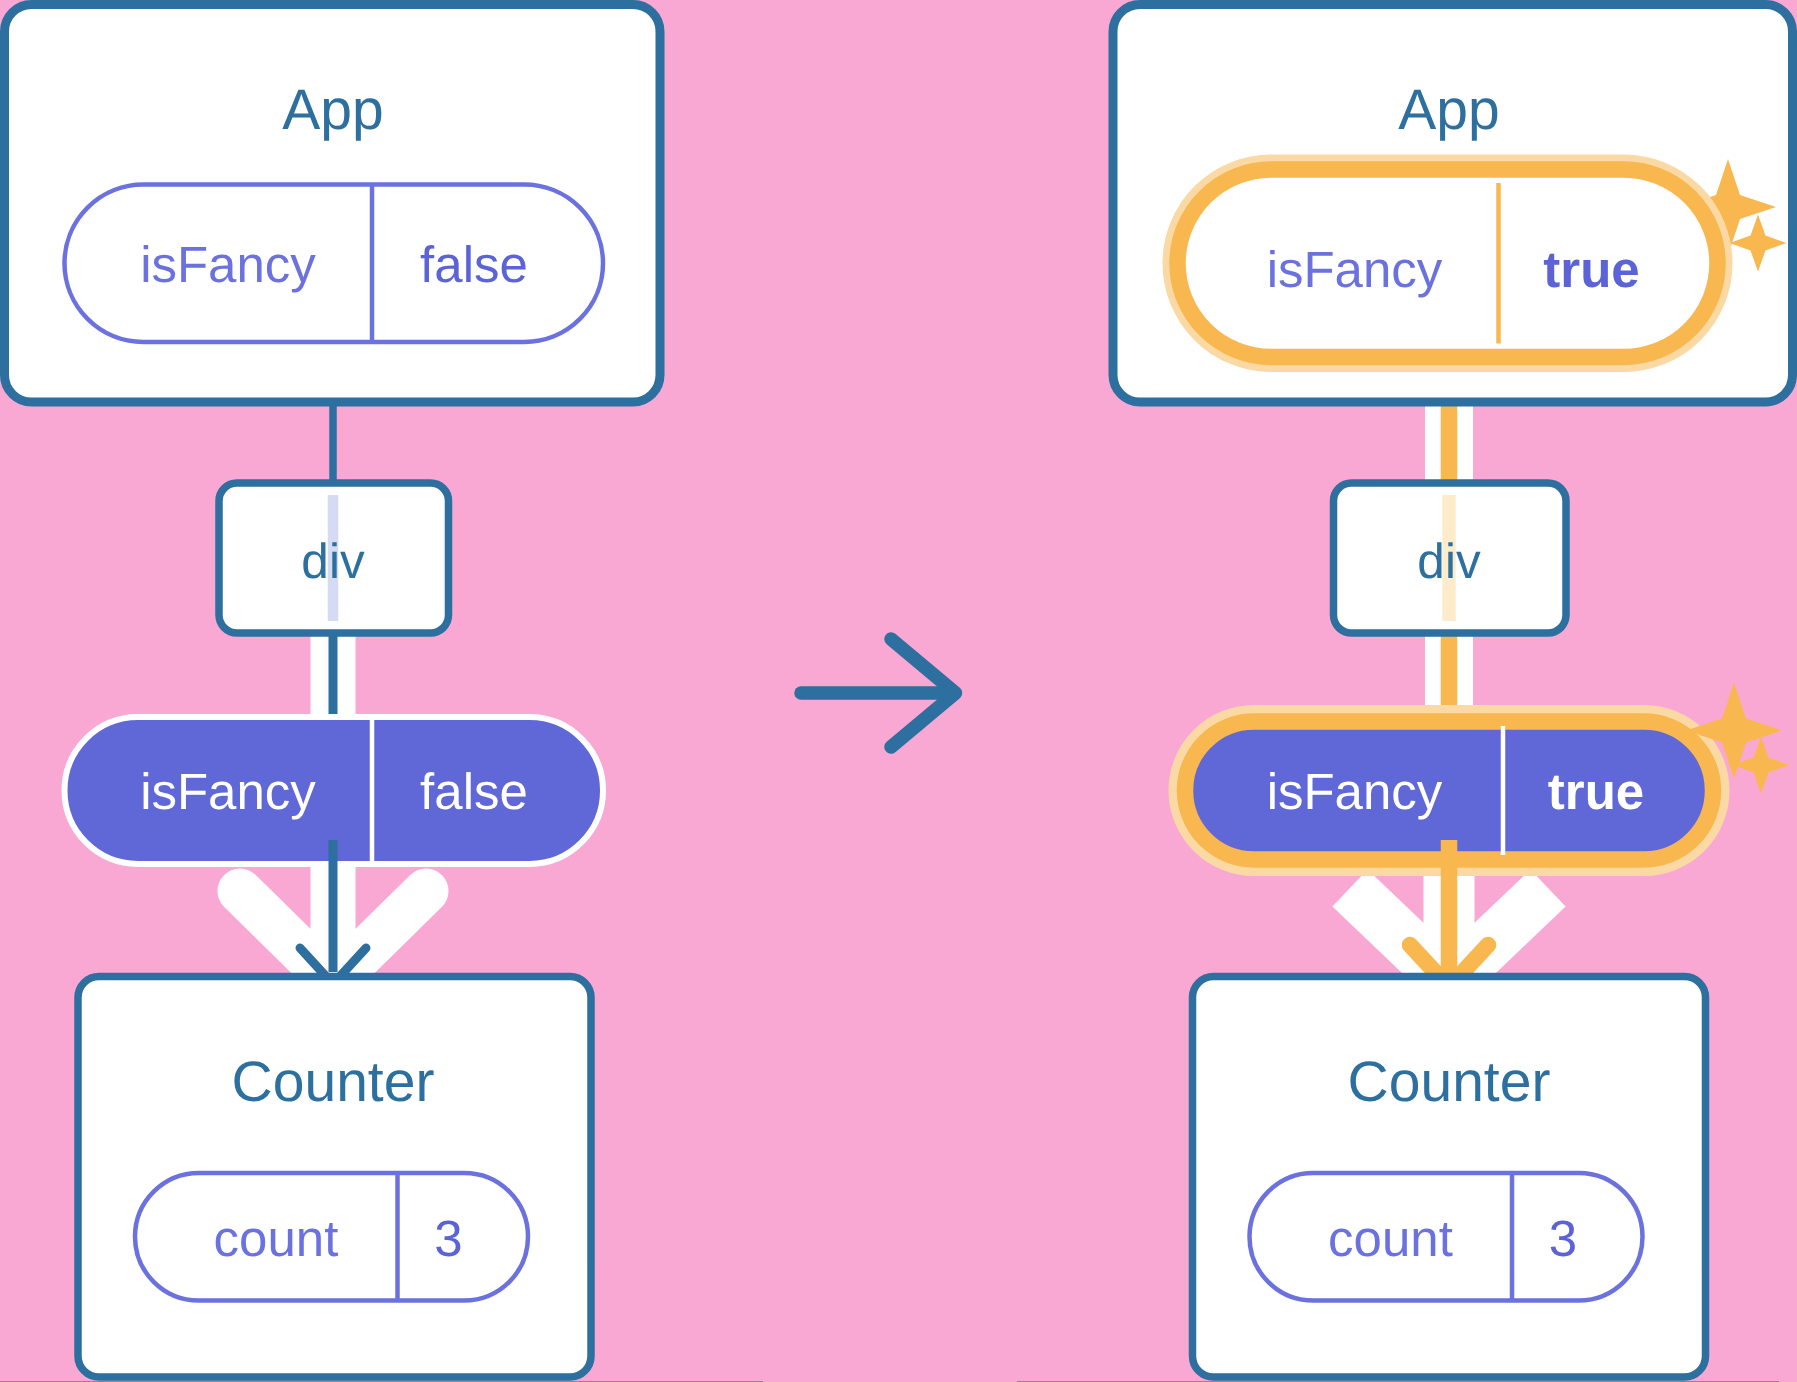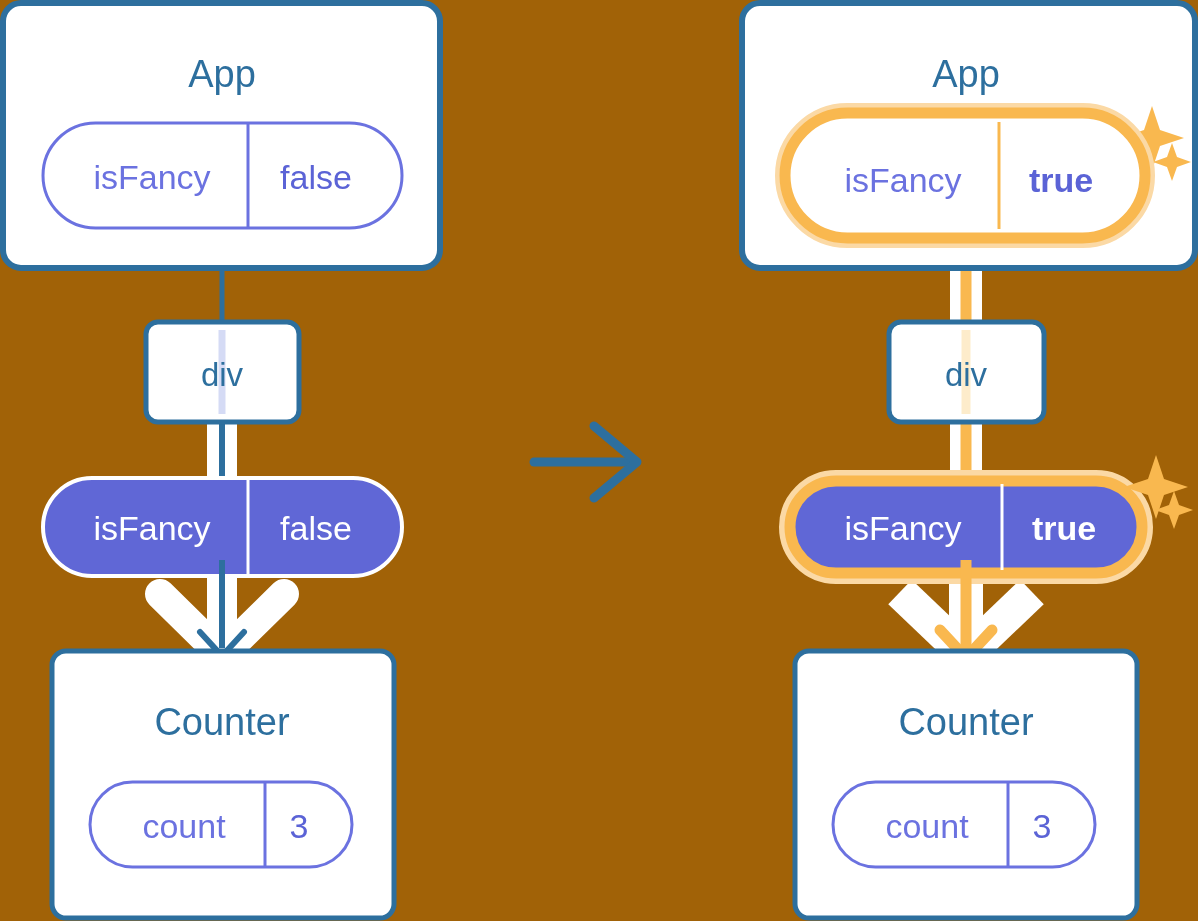--- a/index.html
+++ b/index.html
@@ -10,21 +10,21 @@
   body {
     width: 1198px;
     height: 921px;
     overflow: hidden;
     font-family: "Liberation Sans", sans-serif;
   }
   #stage {
     position: relative;
     width: 1198px;
     height: 921px;
-    background: #a16207;
+    background: #f9a8d4;
   }
   svg#diagram {
     position: absolute;
     left: 0;
     top: 0;
     width: 1198px;
     height: 921px;
     display: block;
   }
   .box-label {

